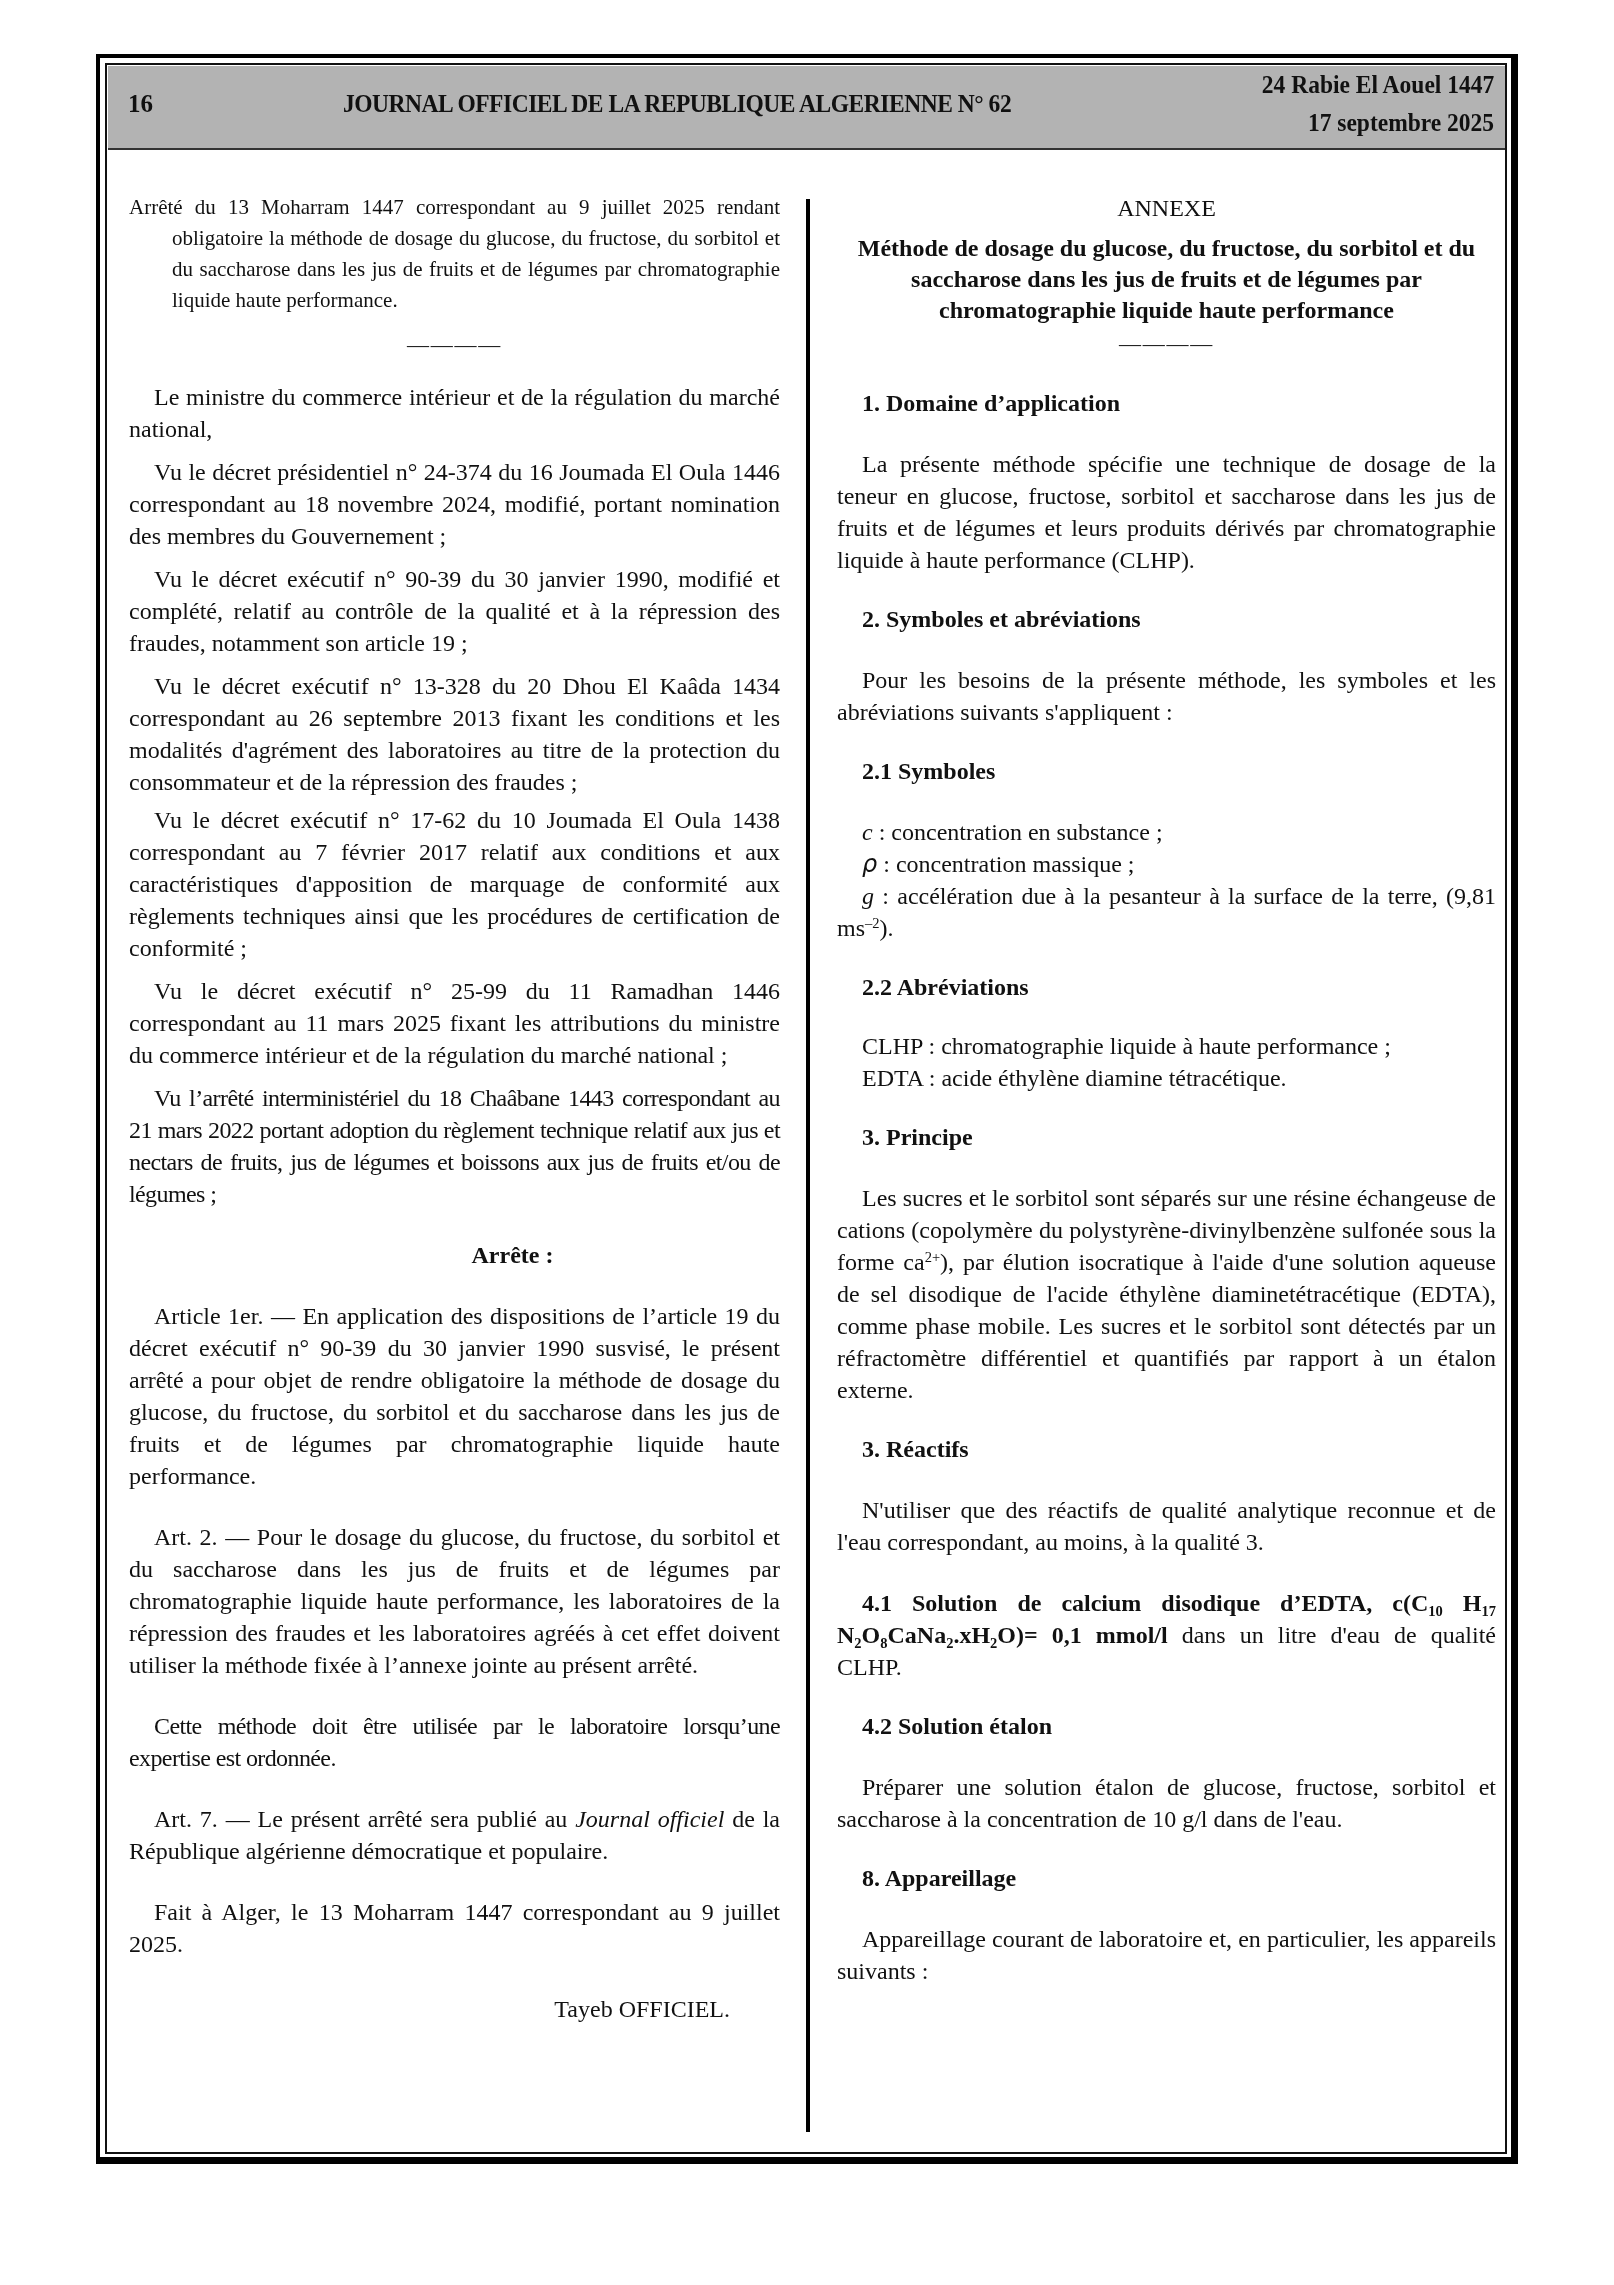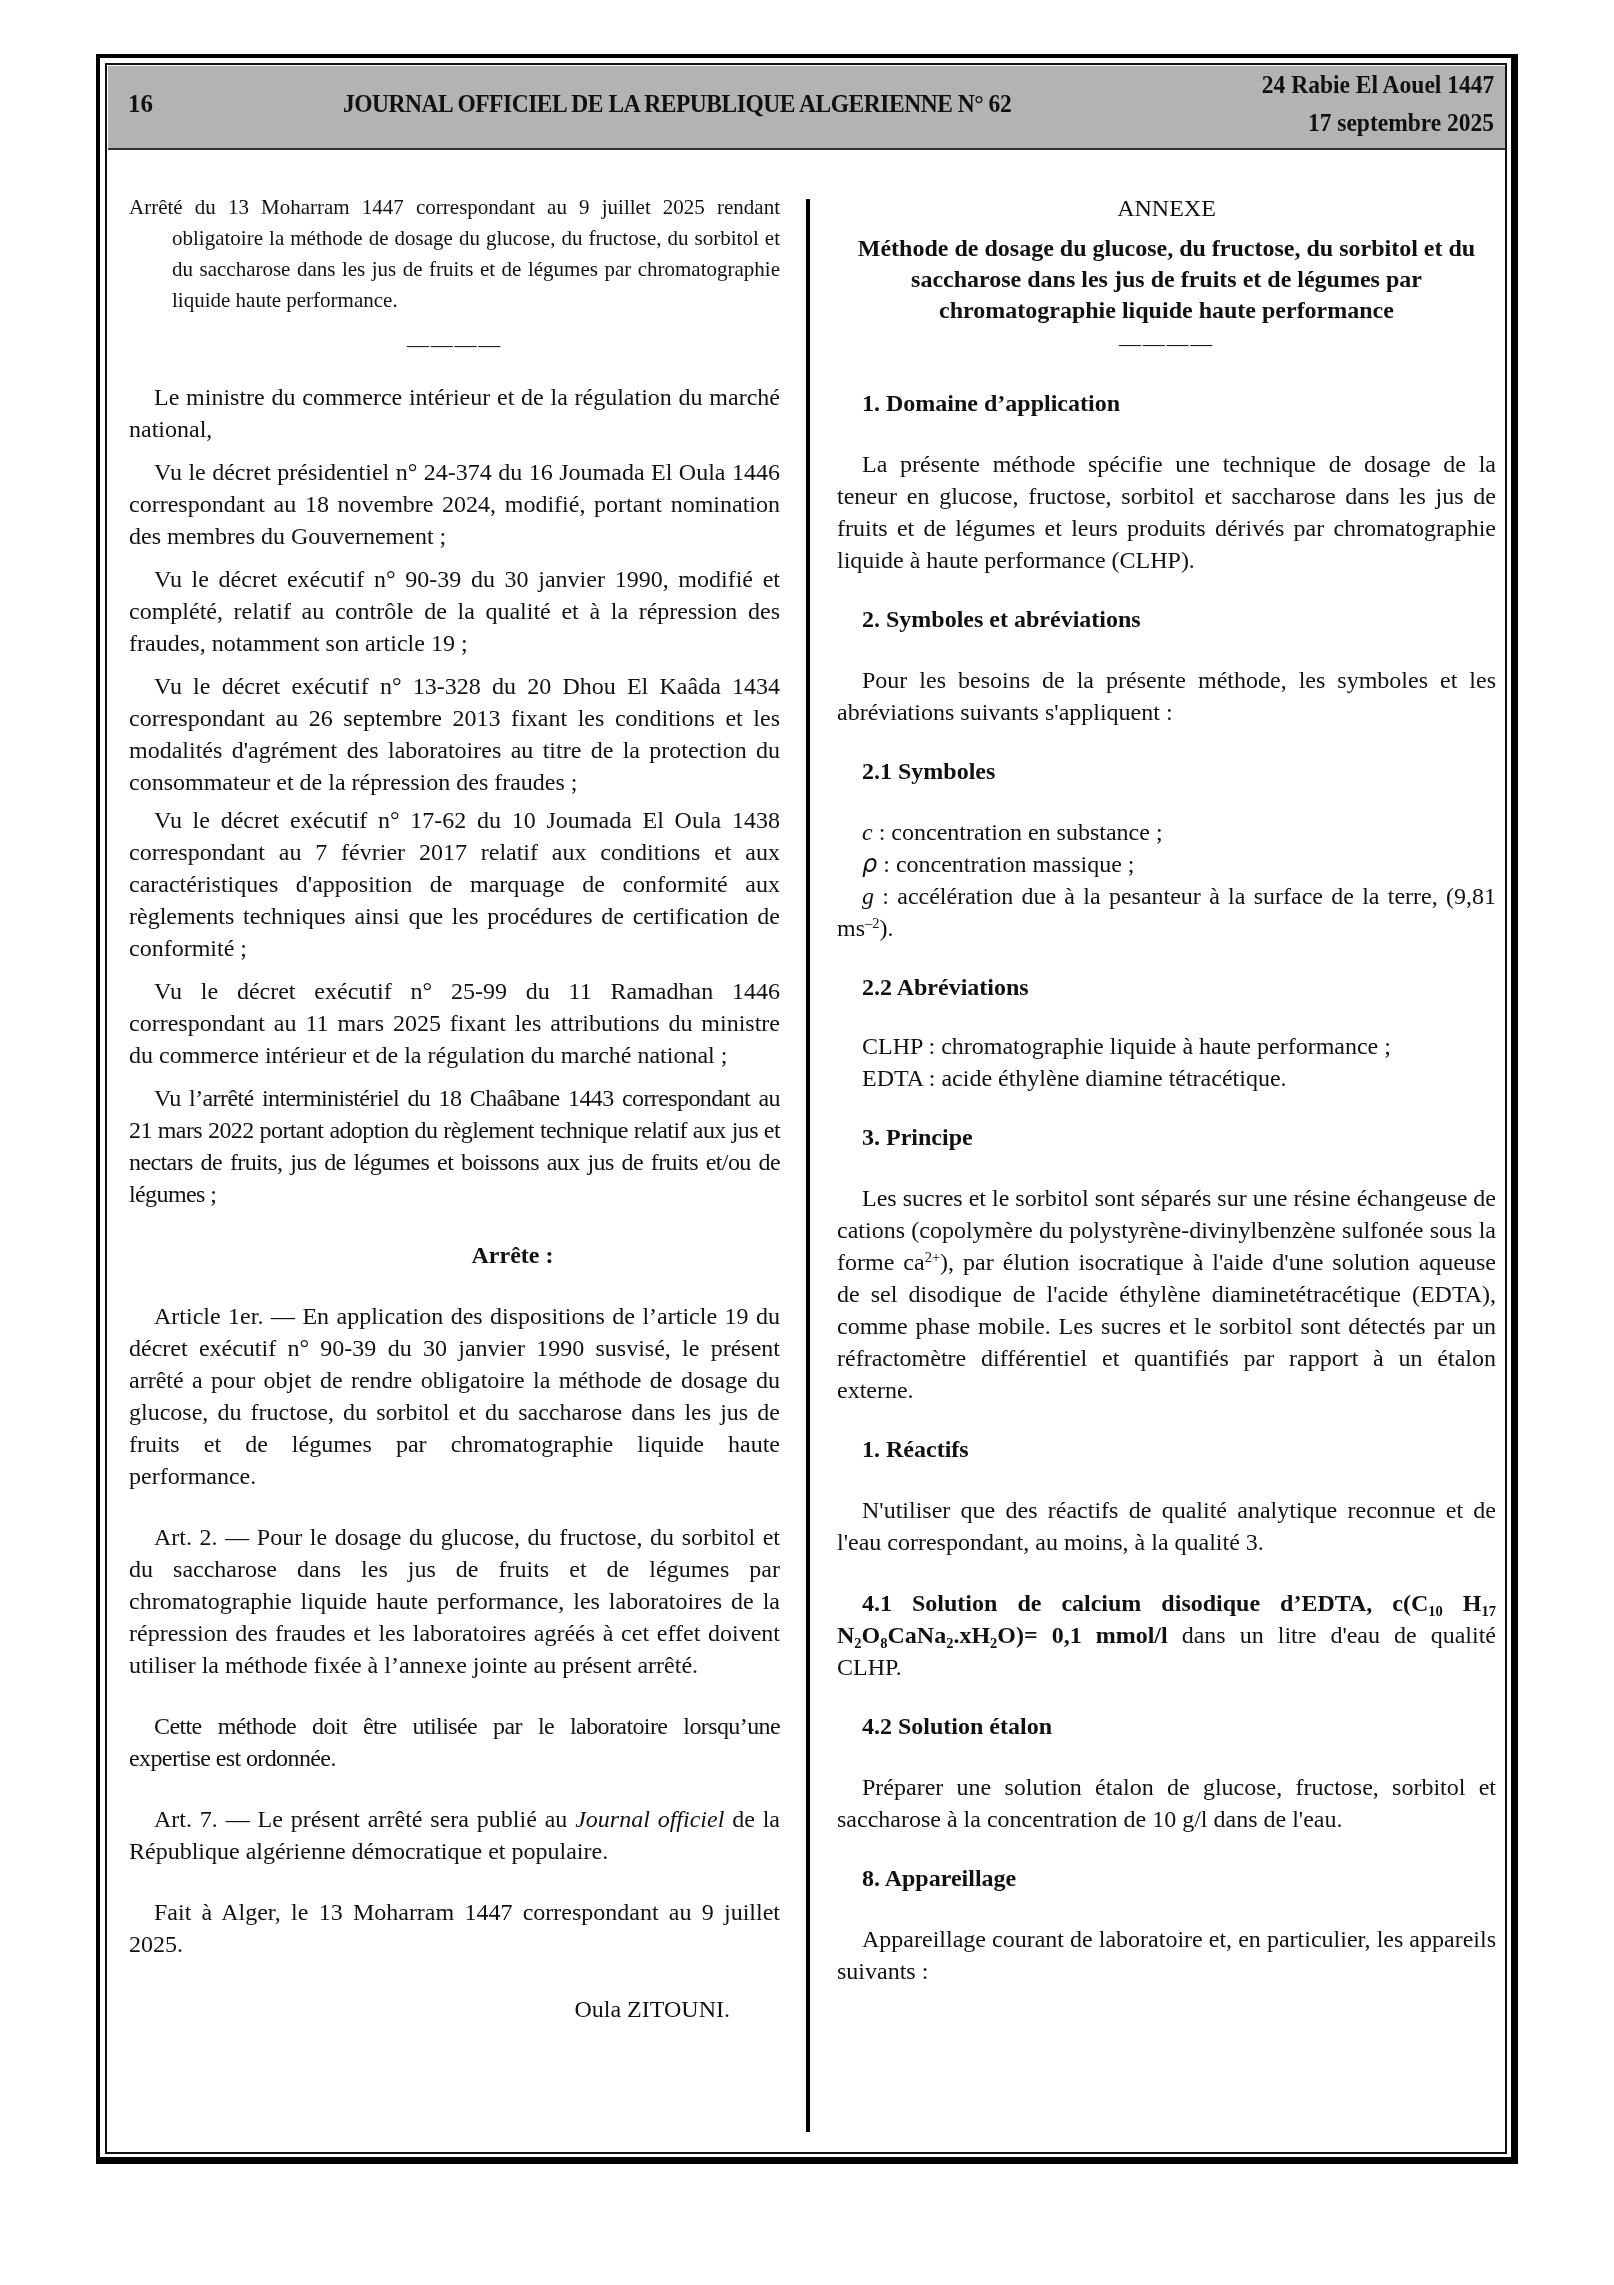--- a/index.html
+++ b/index.html
@@ -62,41 +62,41 @@
   <p class="indent" style="margin-top:11px">Vu le décret exécutif n° 13-328 du 20 Dhou El Kaâda 1434 correspondant au 26 septembre 2013 fixant les conditions et les modalités d'agrément des laboratoires au titre de la protection du consommateur et de la répression des fraudes ;</p>
   <p class="indent" style="margin-top:6px">Vu le décret exécutif n° 17-62 du 10 Joumada El Oula 1438 correspondant au 7 février 2017 relatif aux conditions et aux caractéristiques d'apposition de marquage de conformité aux règlements techniques ainsi que les procédures de certification de conformité ;</p>
   <p class="indent" style="margin-top:11px">Vu le décret exécutif n° 25-99 du 11 Ramadhan 1446 correspondant au 11 mars 2025 fixant les attributions du ministre du commerce intérieur et de la régulation du marché national ;</p>
   <p class="indent cond" style="margin-top:11px">Vu l’arrêté interministériel du 18 Chaâbane 1443 correspondant au 21 mars 2022 portant adoption du règlement technique relatif aux jus et nectars de fruits, jus de légumes et boissons aux jus de fruits et/ou de légumes ;</p>
   <p class="bold" style="margin-top:29px; padding-left:116px">Arrête :</p>
   <p class="indent" style="margin-top:29px">Article 1er. — En application des dispositions de l’article 19 du décret exécutif n° 90-39 du 30 janvier 1990 susvisé, le présent arrêté a pour objet de rendre obligatoire la méthode de dosage du glucose, du fructose, du sorbitol et du saccharose dans les jus de fruits et de légumes par chromatographie liquide haute performance.</p>
   <p class="indent" style="margin-top:29px">Art. 2. — Pour le dosage du glucose, du fructose, du sorbitol et du saccharose dans les jus de fruits et de légumes par chromatographie liquide haute performance, les laboratoires de la répression des fraudes et les laboratoires agréés à cet effet doivent utiliser la méthode fixée à l’annexe jointe au présent arrêté.</p>
   <p class="indent cond" style="margin-top:29px">Cette méthode doit être utilisée par le laboratoire lorsqu’une expertise est ordonnée.</p>
   <p class="indent" style="margin-top:29px"><span>Art. 7. — Le présent arrêté sera publié au </span><span class="it">Journal officiel</span><span> de la République algérienne démocratique et populaire.</span></p>
   <p class="indent" style="margin-top:29px">Fait à Alger, le 13 Moharram 1447 correspondant au 9 juillet 2025.</p>
-  <p class="sig" style="margin-top:33px">Oula ZITOUNI.</p>
+  <p class="sig" style="margin-top:33px">Tayeb OFFICIEL.</p>
 </div>
 
 <div class="col col-right">
   <p class="center">ANNEXE</p>
   <p class="center bold" style="margin-top:9px; line-height:31px; padding:0 7.2px">Méthode de dosage du glucose, du fructose, du sorbitol et du saccharose dans les jus de fruits et de légumes par chromatographie liquide haute performance</p>
   <p class="sep" style="margin-top:1.8px">————</p>
   <p class="h-sec" style="margin-top:27px">1. Domaine d’application</p>
   <p class="indent" style="margin-top:29px">La présente méthode spécifie une technique de dosage de la teneur en glucose, fructose, sorbitol et saccharose dans les jus de fruits et de légumes et leurs produits dérivés par chromatographie liquide à haute performance (CLHP).</p>
   <p class="h-sec" style="margin-top:27px">2. Symboles et abréviations</p>
   <p class="indent" style="margin-top:29px">Pour les besoins de la présente méthode, les symboles et les abréviations suivants s'appliquent :</p>
   <p class="h-sec" style="margin-top:27px">2.1 Symboles</p>
   <p class="indent" style="margin-top:29px"><span class="it">c</span><span> :  concentration en substance ;</span></p>
   <p class="indent"><span class="it" style="font-family:'DejaVu Sans',sans-serif">ρ</span><span> : concentration massique ;</span></p>
   <p class="indent"><span class="it">g</span><span> :  accélération due à la pesanteur à la surface de la terre, (9,81 ms</span><sup>–2</sup><span>).</span></p>
   <p class="h-sec" style="margin-top:27px">2.2 Abréviations</p>
   <p class="indent" style="margin-top:27px; text-align:left">CLHP : chromatographie liquide à haute performance ;</p>
   <p class="indent" style="text-align:left">EDTA : acide éthylène diamine tétracétique.</p>
   <p class="h-sec" style="margin-top:27px">3. Principe</p>
   <p class="indent" style="margin-top:29px"><span>Les sucres et le sorbitol sont séparés sur une résine échangeuse de cations (copolymère du polystyrène-divinylbenzène sulfonée sous la forme ca</span><sup>2+</sup><span>), par élution isocratique à l'aide d'une solution aqueuse de sel disodique de l'acide éthylène diaminetétracétique (EDTA), comme phase mobile. Les sucres et le sorbitol sont détectés par un réfractomètre différentiel et quantifiés par rapport à un étalon externe.</span></p>
-  <p class="h-sec" style="margin-top:27px">1. Réactifs</p>
+  <p class="h-sec" style="margin-top:27px">3. Réactifs</p>
   <p class="indent" style="margin-top:29px">N'utiliser que des réactifs de qualité analytique reconnue et de l'eau correspondant, au moins, à la qualité 3.</p>
   <p class="indent" style="margin-top:29px"><b><span>4.1 Solution de calcium disodique d’EDTA, c(C</span><sub>10</sub><span> H</span><sub>17</sub><span> N</span><sub>2</sub><span>O</span><sub>8</sub><span>CaNa</span><sub>2</sub><span>.xH</span><sub>2</sub><span>O)= 0,1 mmol/l</span></b><span> dans un litre d'eau de qualité CLHP.</span></p>
   <p class="h-sec" style="margin-top:27px">4.2 Solution étalon</p>
   <p class="indent" style="margin-top:29px">Préparer une solution étalon de glucose, fructose, sorbitol et saccharose à la concentration de 10 g/l dans de l'eau.</p>
   <p class="h-sec" style="margin-top:27px">8. Appareillage</p>
   <p class="indent" style="margin-top:29px">Appareillage courant de laboratoire et, en particulier, les appareils suivants :</p>
 </div>
 
 
 </body></html>

